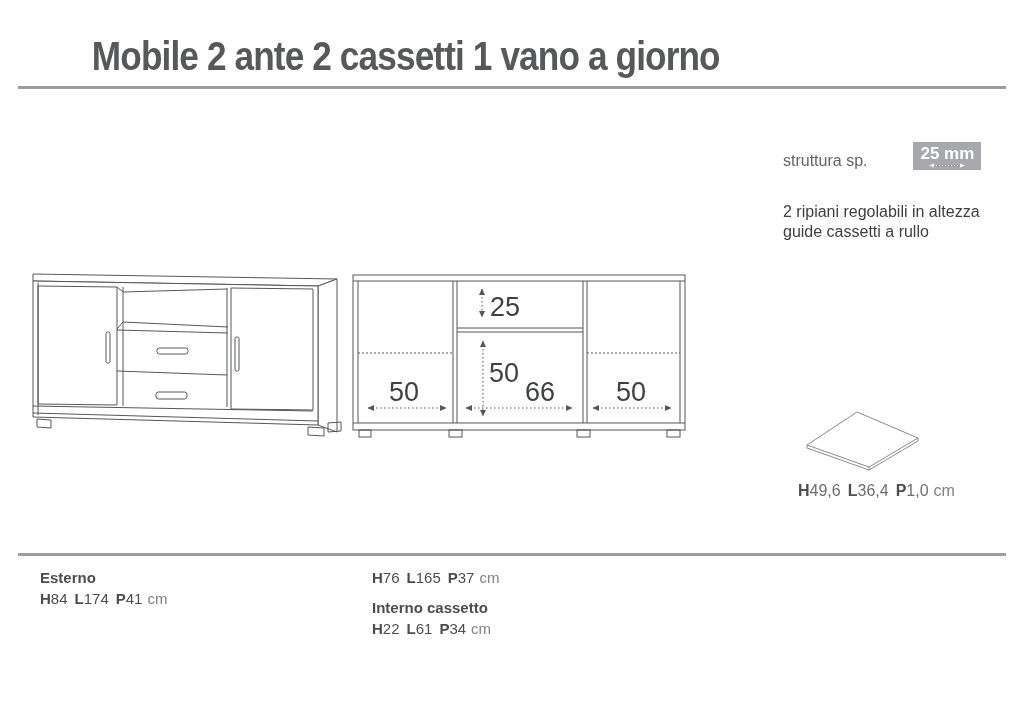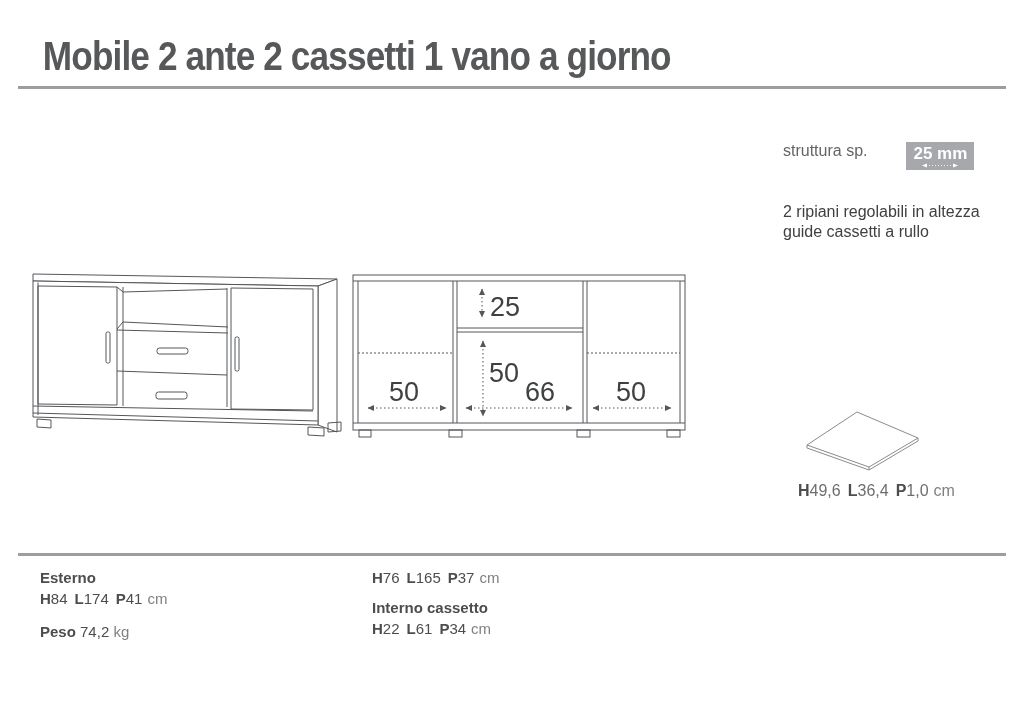--- a/index.html
+++ b/index.html
@@ -2,31 +2,31 @@
 <html><head>
 <meta charset="utf-8">
 <style>
   html,body{margin:0;padding:0;}
   body{
     width:1024px;height:724px;position:relative;background:#ffffff;
     font-family:"Liberation Sans", sans-serif;color:#58595b;overflow:hidden;
   }
   .abs{position:absolute;}
   
-  .title-wrap{top:34px;left:0;width:811px;text-align:left;}
+  .title-wrap{top:34px;left:0;width:811px;text-align:center;}
   .title-wrap h1{
     margin:0;font-size:40px;font-weight:bold;color:#57585a;
     letter-spacing:-1px;display:inline-block;transform:scaleX(.88);
     transform-origin:center;white-space:nowrap;
   }
   .rule{left:18px;width:988px;height:3px;background:#9b9da0;}
   .rule-top{top:86px;}
   .rule-bottom{top:553px;}
   
-  .struttura-row{top:142px;left:783px;display:flex;align-items:flex-start;gap:11px;}
+  .struttura-row{top:142px;left:783px;display:flex;align-items:flex-end;gap:18px;}
   .struttura-row .lbl{font-size:16px;color:#636466;}
   .badge{
     position:relative;background:#a6a8ab;color:#ffffff;font-weight:bold;
     font-size:17px;line-height:17px;padding:3px 7px 8px 7px;display:inline-block;margin-left:28px;
   }
   .badge .badge-arrow{position:absolute;bottom:2px;left:50%;transform:translateX(-50%);}
   .note-lines{top:202px;left:783px;font-size:16px;line-height:20px;color:#404040;}
   
   .persp-svg{top:253px;left:20px;}
   .schem-svg{top:263px;left:345px;}
@@ -170,20 +170,19 @@
     <polyline points="74,67 123,38 123,35"></polyline>
   </g>
 </svg>
 <div class="abs shelf-dims"><b>H</b><span>49,6</span><b>L</b><span>36,4</span><b>P</b><span>1,0</span><span class="unit">cm</span></div>
 
 <div class="abs rule rule-bottom"></div>
 
 <div class="abs fcol fcol-1">
   <div class="fheading">Esterno</div>
   <div class="dims-line"><b>H</b><span>84</span><b>L</b><span>174</span><b>P</b><span>41</span><span class="unit">cm</span></div>
-  <div class="peso-line"><b>Peso</b> <span>74,2</span> <span class="unit">kg</span></div>
 </div>
 
 <div class="abs fcol fcol-2">
   <div class="dims-line"><b>H</b><span>76</span><b>L</b><span>165</span><b>P</b><span>37</span><span class="unit">cm</span></div>
   <div class="fheading second-heading">Interno cassetto</div>
   <div class="dims-line"><b>H</b><span>22</span><b>L</b><span>61</span><b>P</b><span>34</span><span class="unit">cm</span></div>
 </div>
 
 </body></html>

